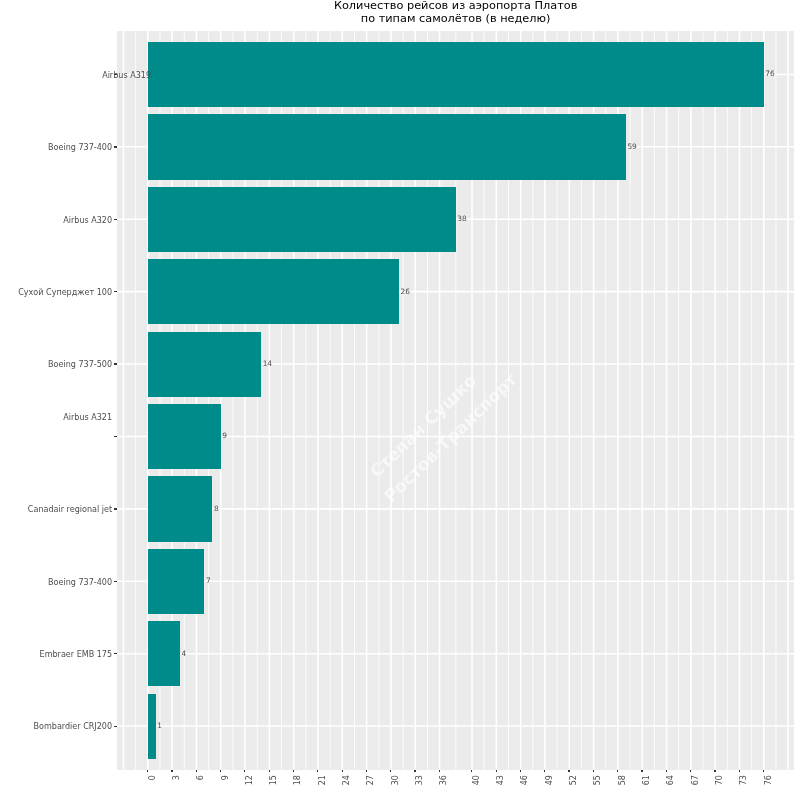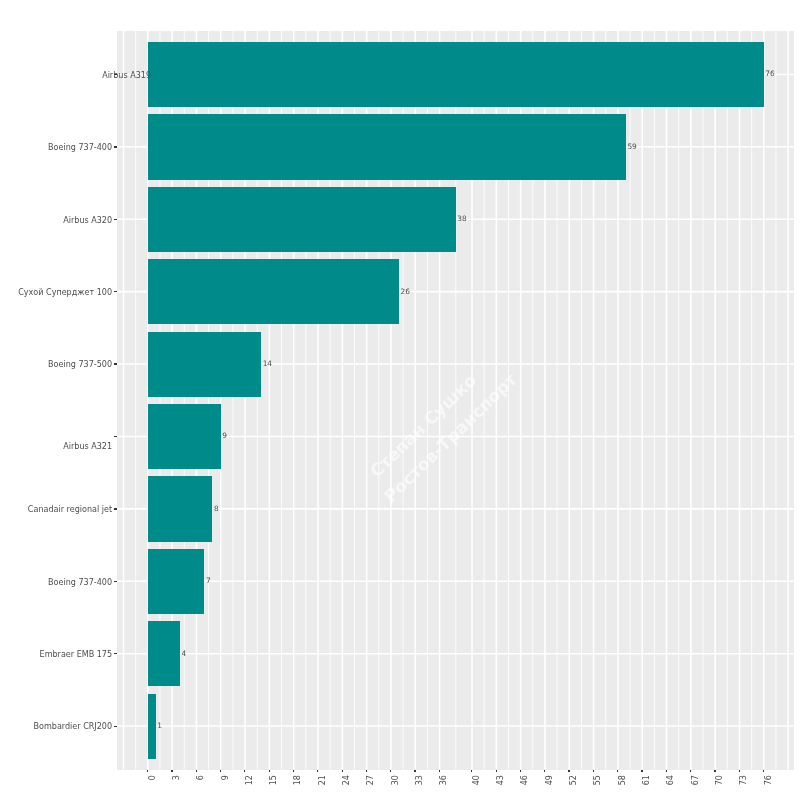--- a/index.html
+++ b/index.html
@@ -14,20 +14,24 @@
   .ytick{position:absolute;background:#333333;width:3.1px;height:1.3px;}
   .xtick{position:absolute;background:#333333;width:1.2px;height:2.8px;}
   .xlab{position:absolute;color:#4D4D4D;font-size:8.05px;white-space:nowrap;line-height:8.05px;right:auto;}
   #wm{position:absolute;left:0;top:0;}
   .wmline{position:absolute;color:rgba(255,255,255,0.60);font-size:17px;font-weight:bold;white-space:nowrap;line-height:0px;}
 </style>
 </head>
 <body>
 
 <div id="root">
+  <div id="title">
+    <div>Количество рейсов из аэропорта Платов</div>
+    <div>по типам самолётов (в неделю)</div>
+  </div>
   <div id="panel">
       <svg width="677.6" height="738.5" class="gridsvg">
         <line x1="18.642105263157895" y1="0" x2="18.642105263157895" y2="738.5" stroke="#FFFFFF" stroke-width="0.85"></line>
         <line x1="42.95789473684211" y1="0" x2="42.95789473684211" y2="738.5" stroke="#FFFFFF" stroke-width="0.85"></line>
         <line x1="67.27368421052633" y1="0" x2="67.27368421052633" y2="738.5" stroke="#FFFFFF" stroke-width="0.85"></line>
         <line x1="91.58947368421053" y1="0" x2="91.58947368421053" y2="738.5" stroke="#FFFFFF" stroke-width="0.85"></line>
         <line x1="115.90526315789477" y1="0" x2="115.90526315789477" y2="738.5" stroke="#FFFFFF" stroke-width="0.85"></line>
         <line x1="140.22105263157897" y1="0" x2="140.22105263157897" y2="738.5" stroke="#FFFFFF" stroke-width="0.85"></line>
         <line x1="164.53684210526316" y1="0" x2="164.53684210526316" y2="738.5" stroke="#FFFFFF" stroke-width="0.85"></line>
         <line x1="188.8526315789474" y1="0" x2="188.8526315789474" y2="738.5" stroke="#FFFFFF" stroke-width="0.85"></line>
@@ -118,21 +122,21 @@
       <div class="ylab" style="right: 649px; top: 70.8412px;">Airbus A319</div>
       <div class="ytick" style="left: 113.7px; top: 73.8912px;"></div>
       <div class="ylab" style="right: 687.9px; top: 143.243px;">Boeing 737-400</div>
       <div class="ytick" style="left: 113.7px; top: 146.293px;"></div>
       <div class="ylab" style="right: 687.9px; top: 215.645px;">Airbus A320</div>
       <div class="ytick" style="left: 113.7px; top: 218.695px;"></div>
       <div class="ylab" style="right: 687.9px; top: 288.047px;">Сухой Суперджет 100</div>
       <div class="ytick" style="left: 113.7px; top: 291.097px;"></div>
       <div class="ylab" style="right: 687.9px; top: 360.449px;">Boeing 737-500</div>
       <div class="ytick" style="left: 113.7px; top: 363.499px;"></div>
-      <div class="ylab" style="right: 687.9px; top: 442px;">Airbus A321</div>
+      <div class="ylab" style="right: 687.9px; top: 413px;">Airbus A321</div>
       <div class="ytick" style="left: 113.7px; top: 435.901px;"></div>
       <div class="ylab" style="right: 687.9px; top: 505.253px;">Canadair regional jet</div>
       <div class="ytick" style="left: 113.7px; top: 508.303px;"></div>
       <div class="ylab" style="right: 687.9px; top: 577.655px;">Boeing 737-400</div>
       <div class="ytick" style="left: 113.7px; top: 580.705px;"></div>
       <div class="ylab" style="right: 687.9px; top: 650.057px;">Embraer EMB 175</div>
       <div class="ytick" style="left: 113.7px; top: 653.107px;"></div>
       <div class="ylab" style="right: 687.9px; top: 722.459px;">Bombardier CRJ200</div>
       <div class="ytick" style="left: 113.7px; top: 725.509px;"></div>
       <div class="xtick" style="left: 147px; top: 769.6px;"></div>

